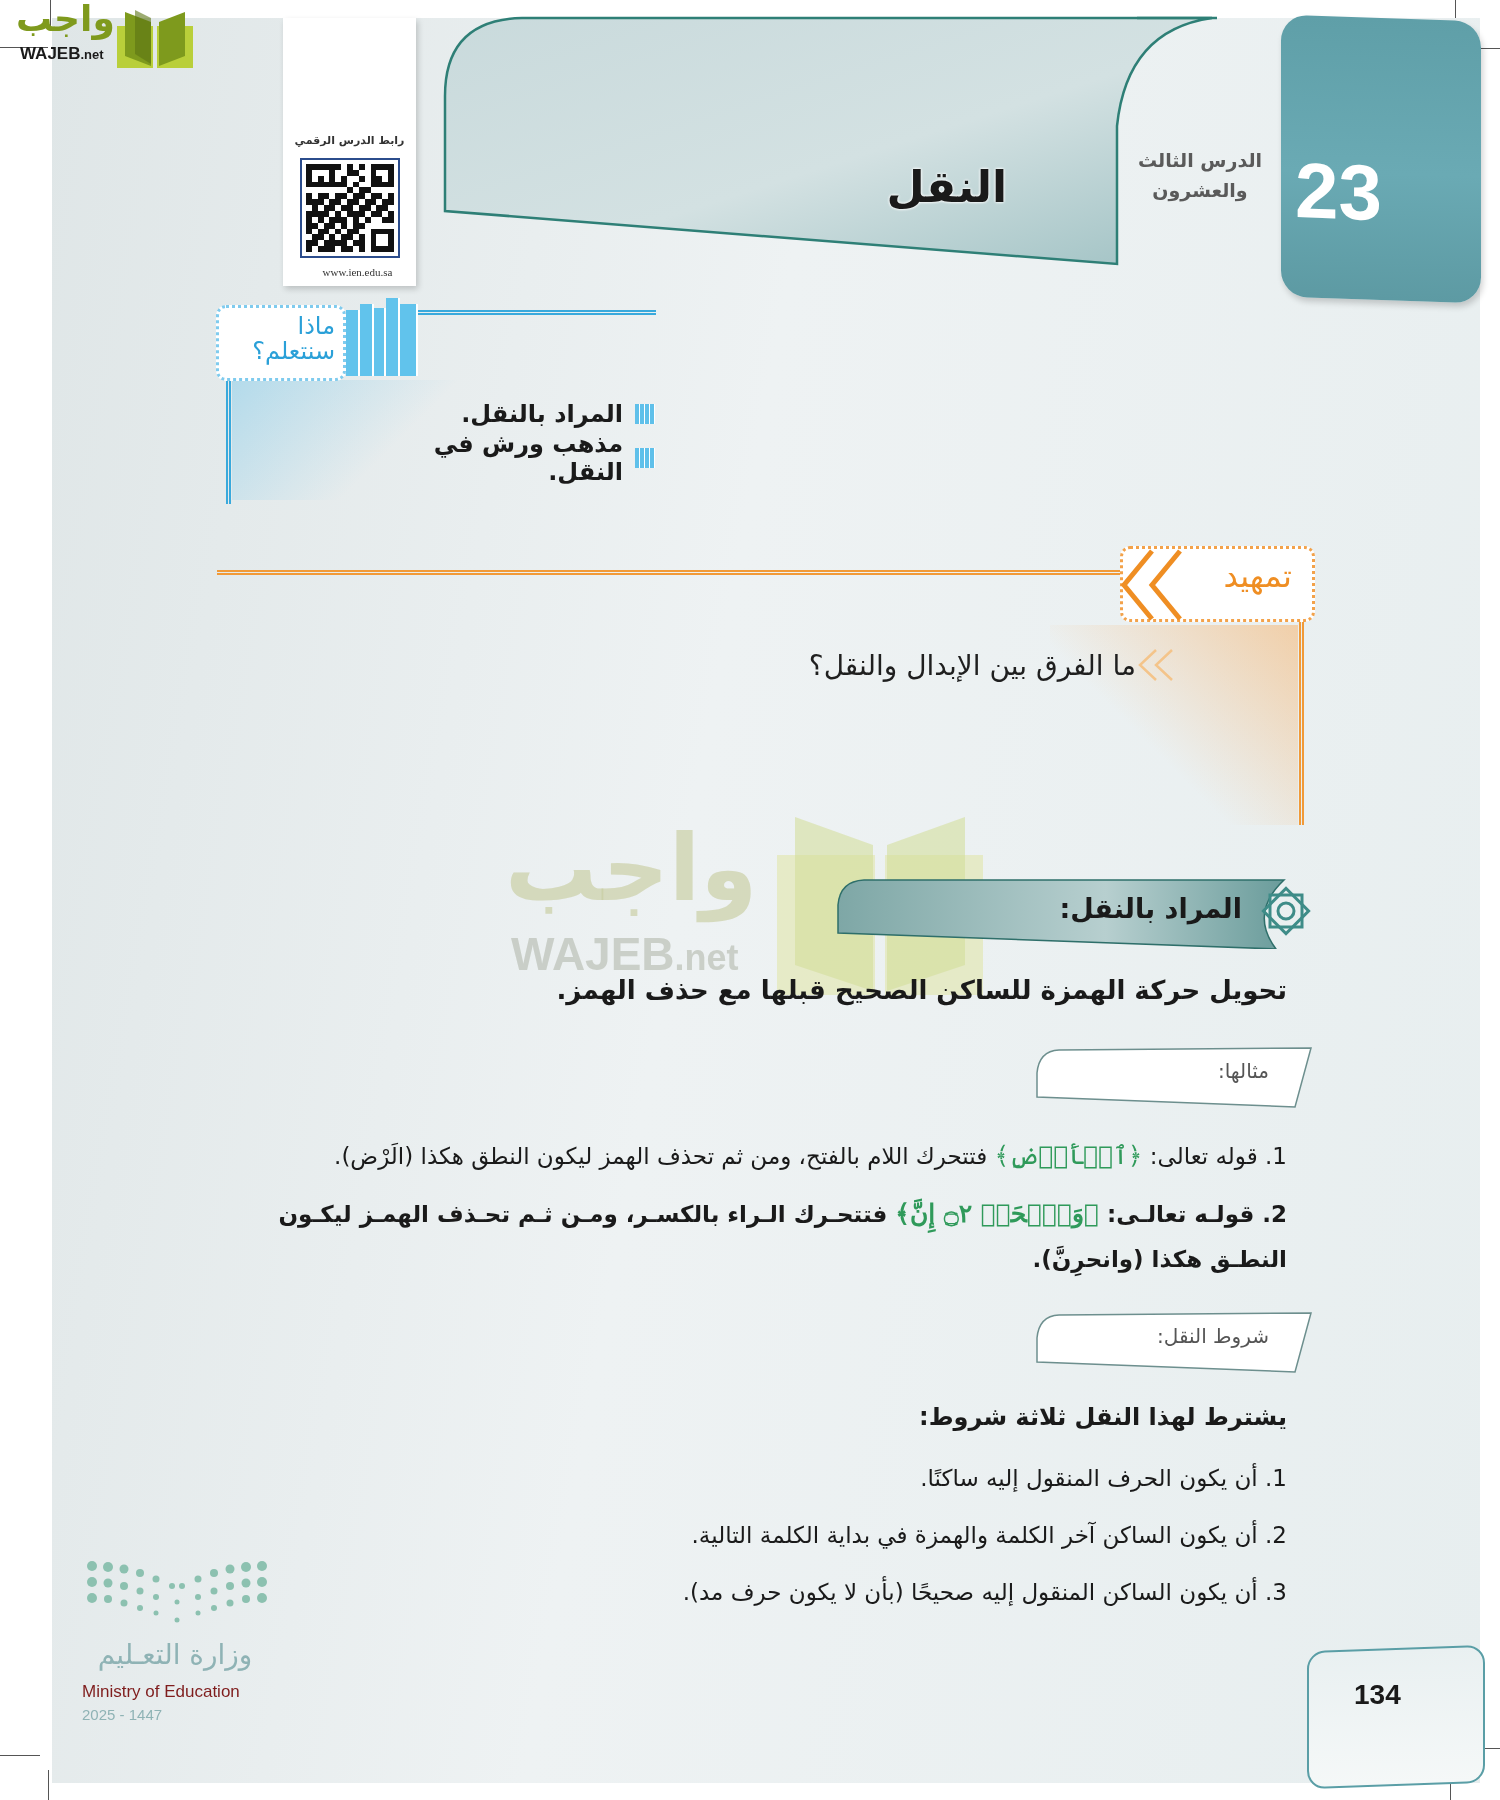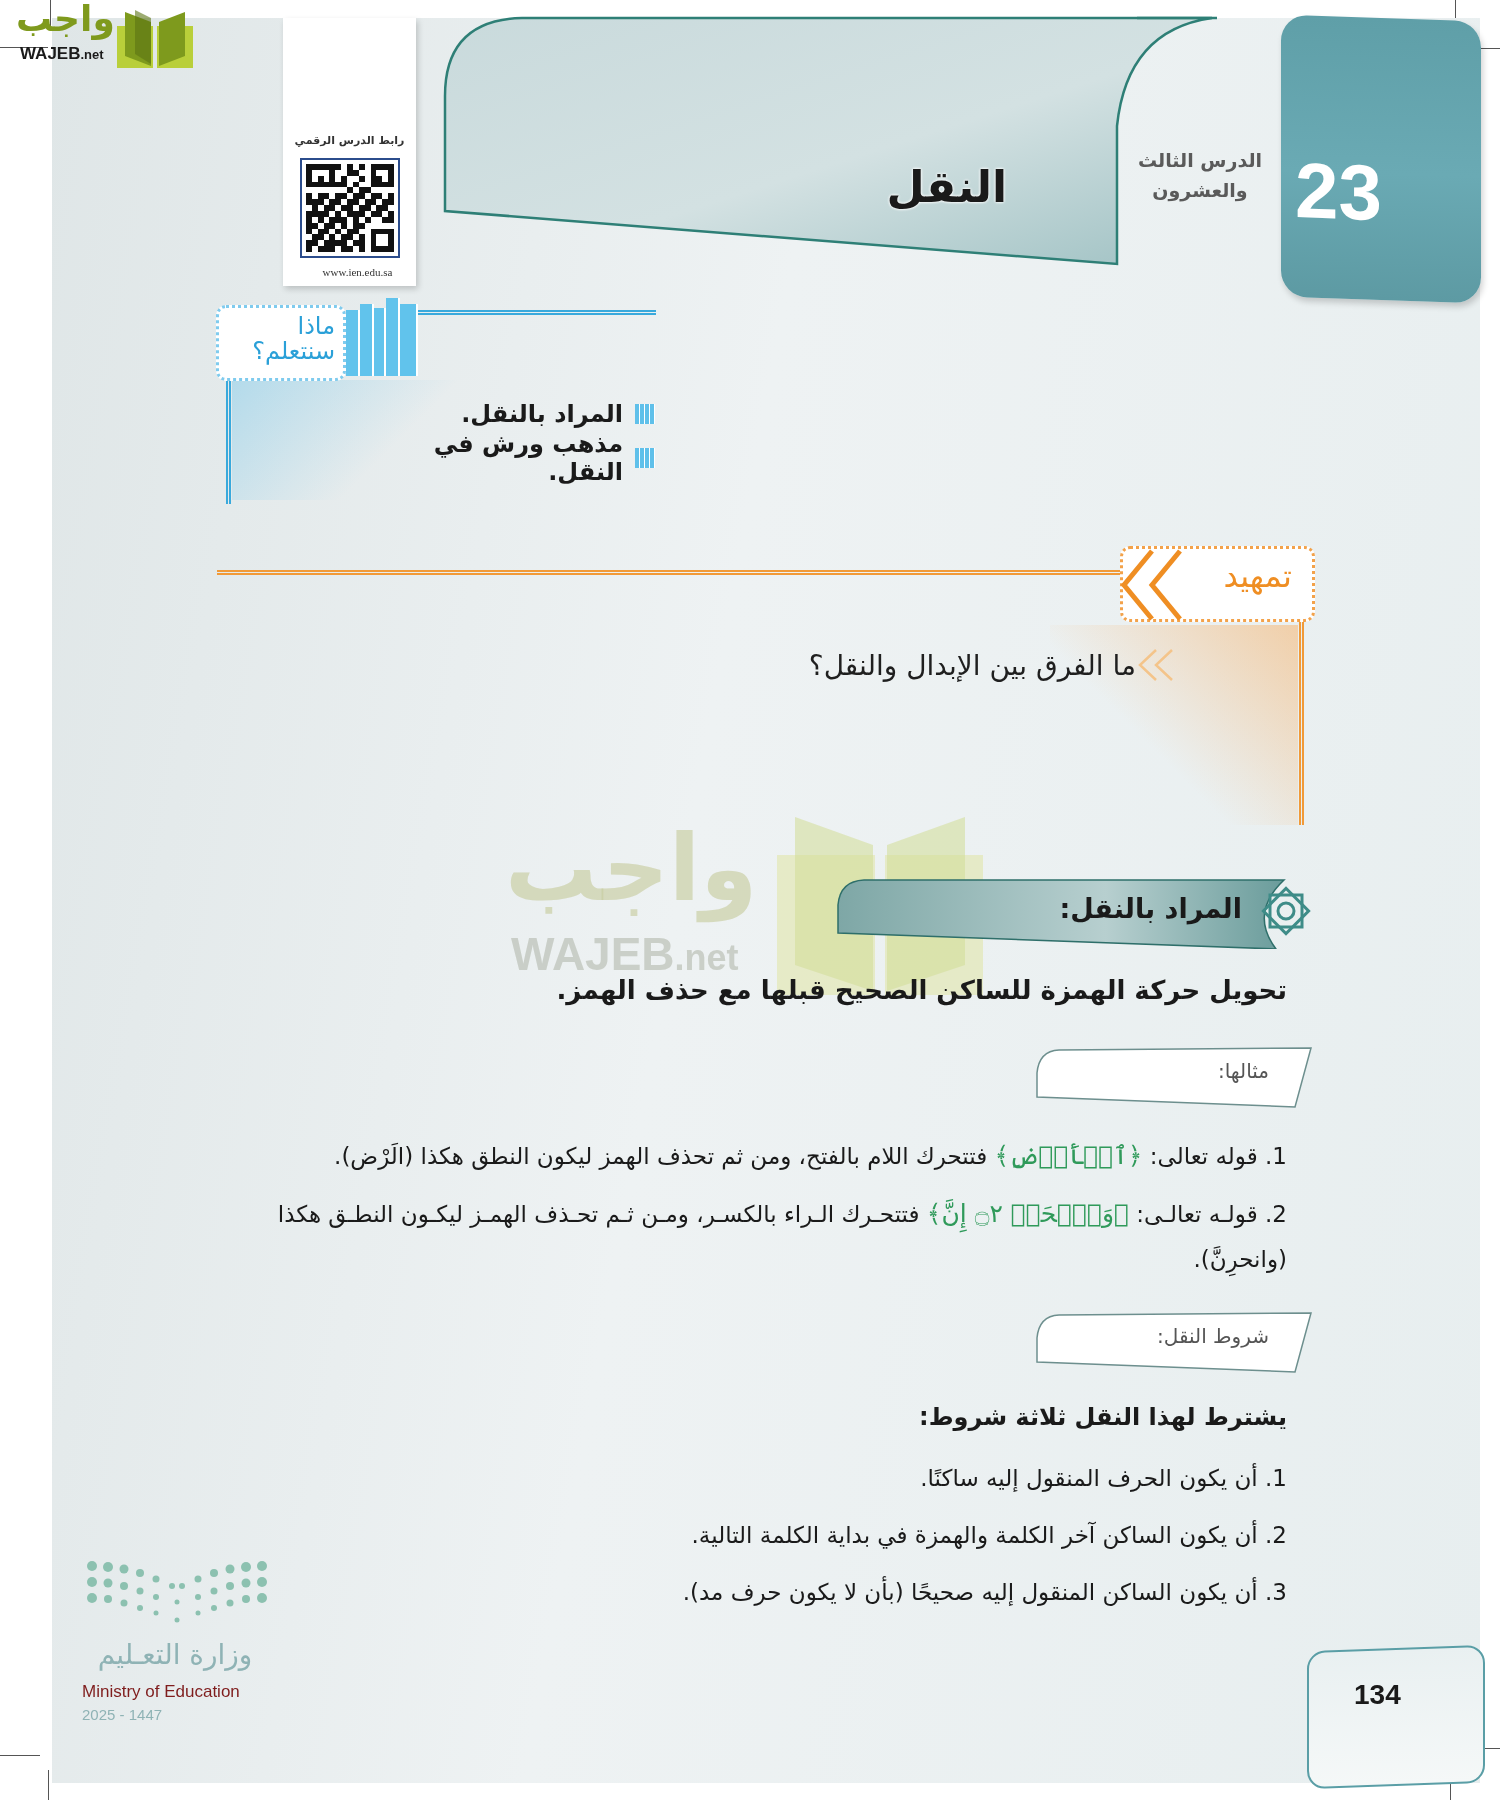--- a/index.html
+++ b/index.html
@@ -465,21 +465,21 @@
   </svg>
   <span class="t">مثالها:</span>
 </div>
 
 <div class="para" style="top:1132px;width:1070px;">
   <span>1.</span>
   <span>قوله تعالى:</span>
   <span class="qr-quote">﴿ٱلۡأَرۡضِ﴾</span>
   <span>فتتحرك اللام بالفتح، ومن ثم تحذف الهمز ليكون النطق هكذا (الَرْض).</span>
 </div>
-<div class="para" style="top:1190px;width:1085px;">
+<div class="para" style="top:1190px;width:1085px;font-weight:bold;">
   <span>2.</span>
   <span>قولـه تعالـى:</span>
   <span class="qr-quote">﴿وَٱنۡحَرۡ ۝٢ إِنَّ﴾</span>
   <span>فتتحـرك الـراء بالكسـر، ومـن ثـم تحـذف الهمـز ليكـون النطـق هكذا (وانحرِنَّ).</span>
 </div>
 
 <div class="sub-tag" style="left:1033px;top:1310px;">
   <svg width="280" height="64" viewBox="0 0 280 64">
     <path d="M4 52 L4 28 Q6 6 26 5 L278 3 L262 62 Z" fill="#fff" stroke="#6d8f8e" stroke-width="1.5"></path>
   </svg>

